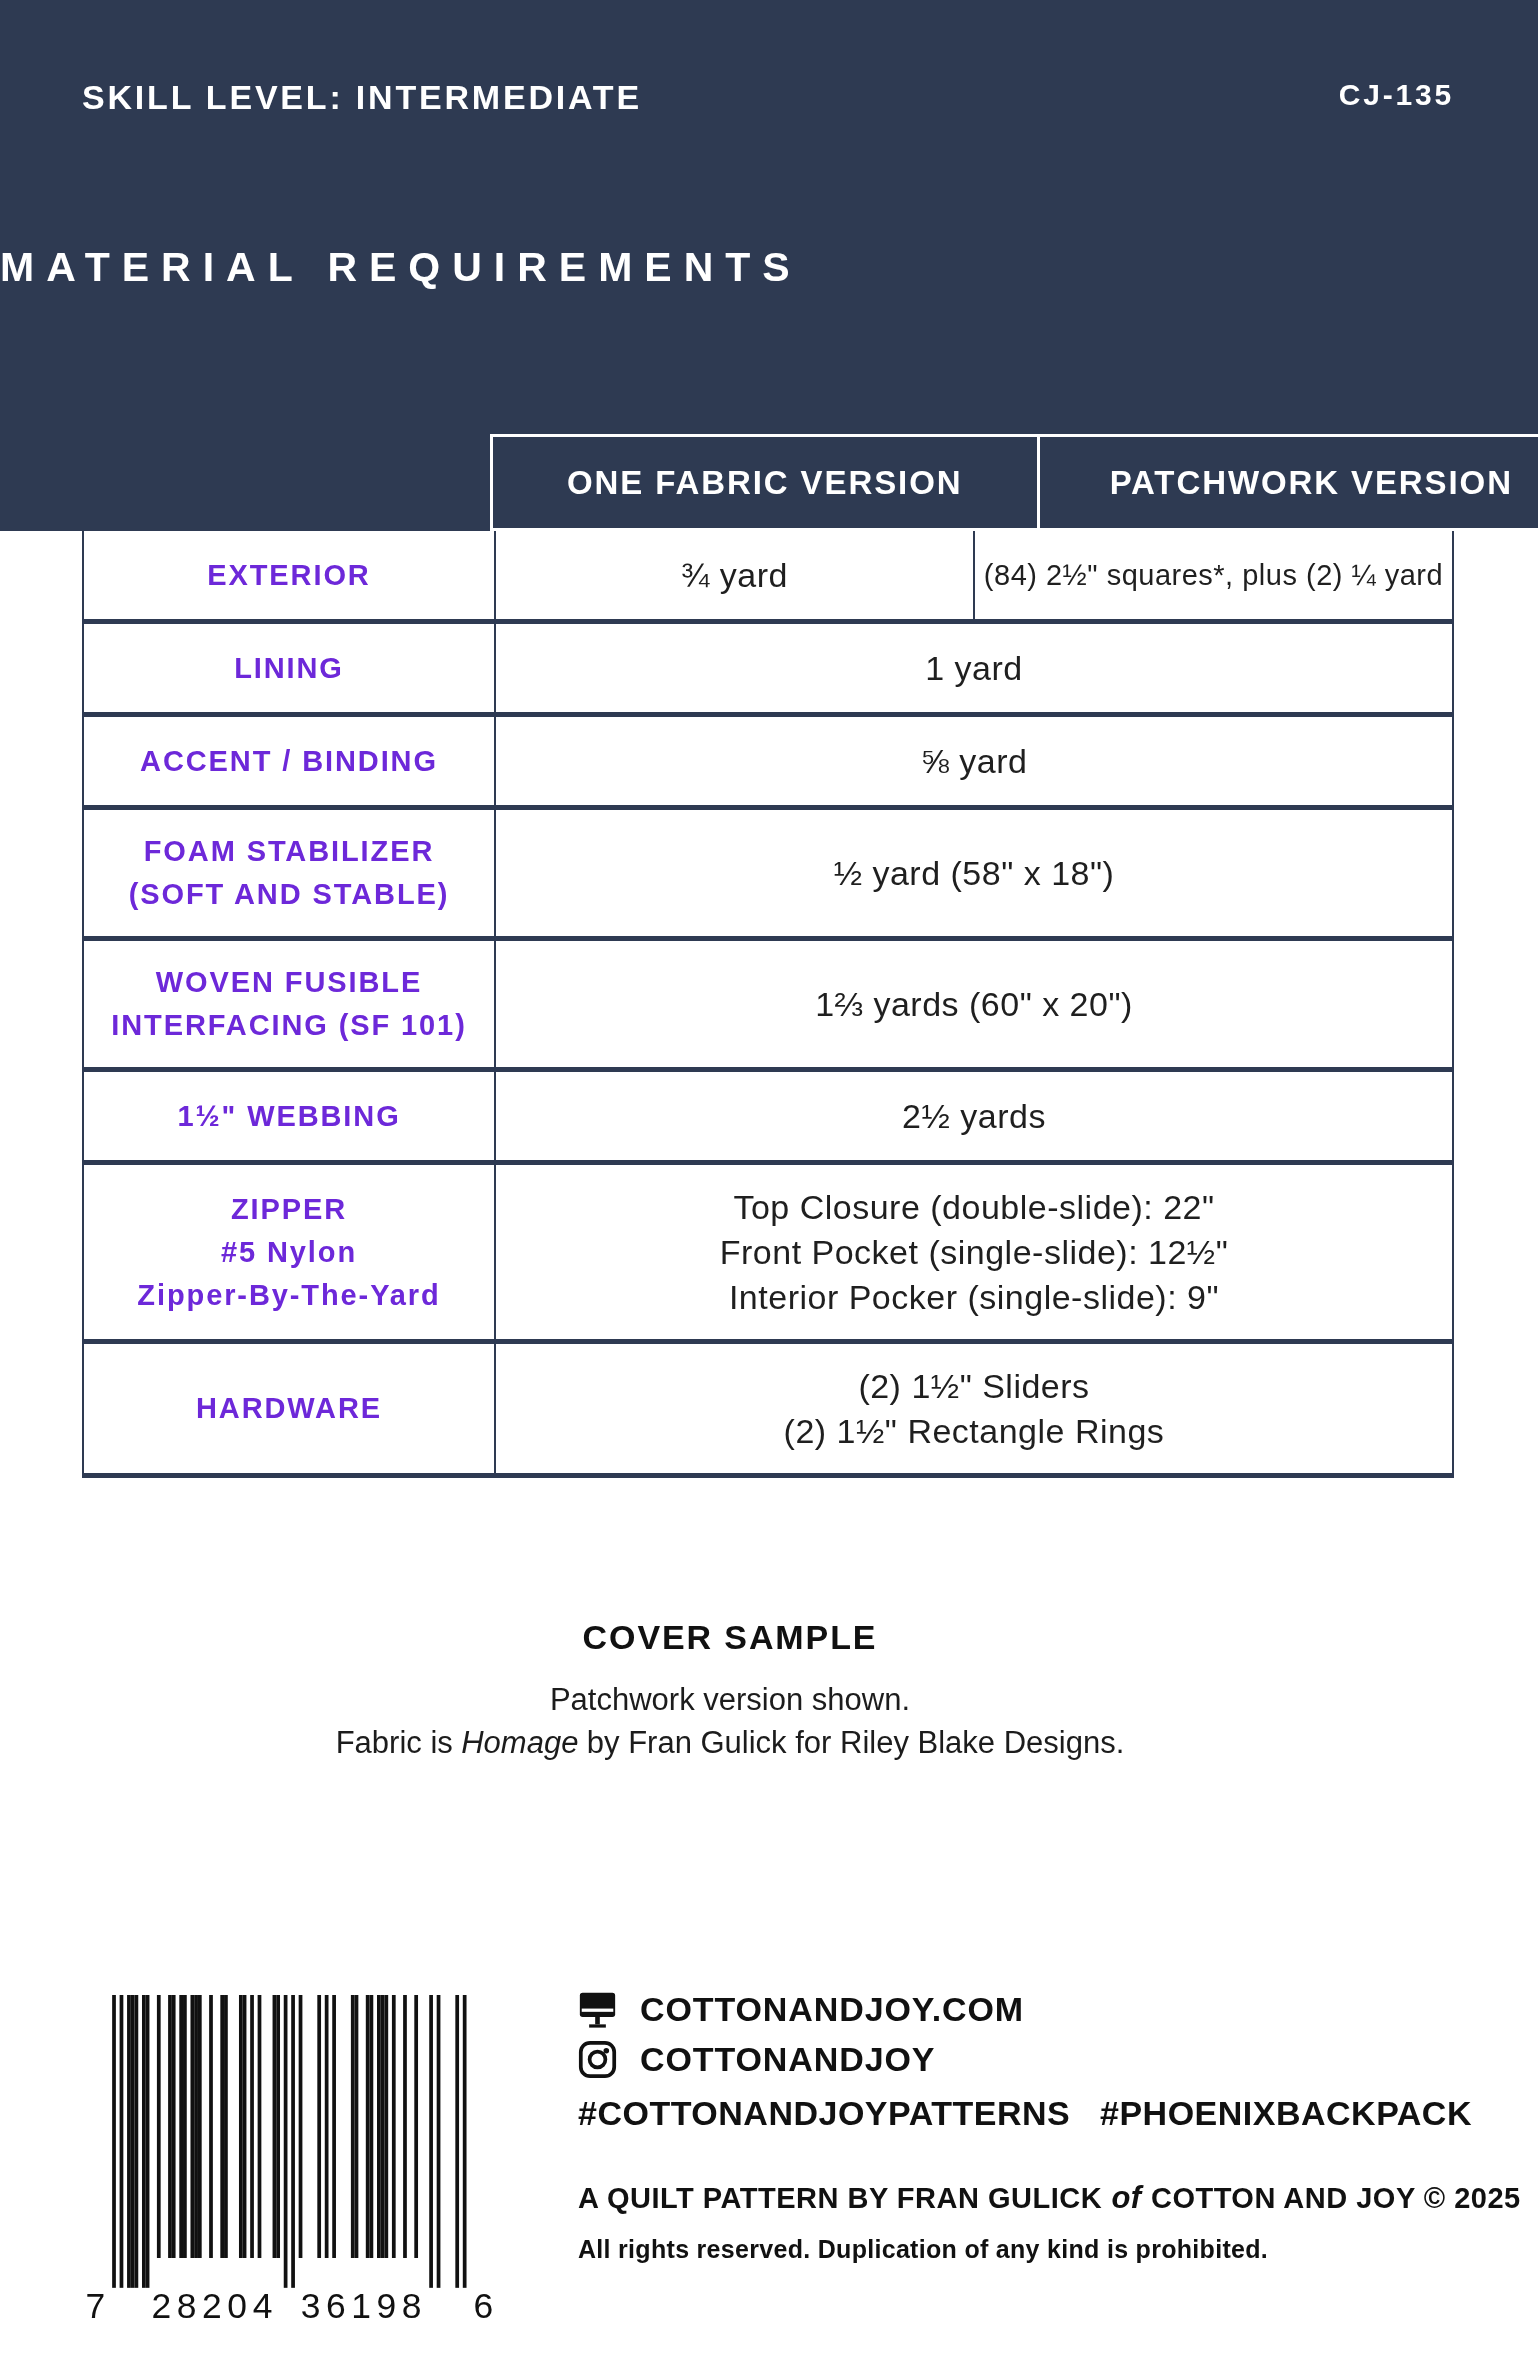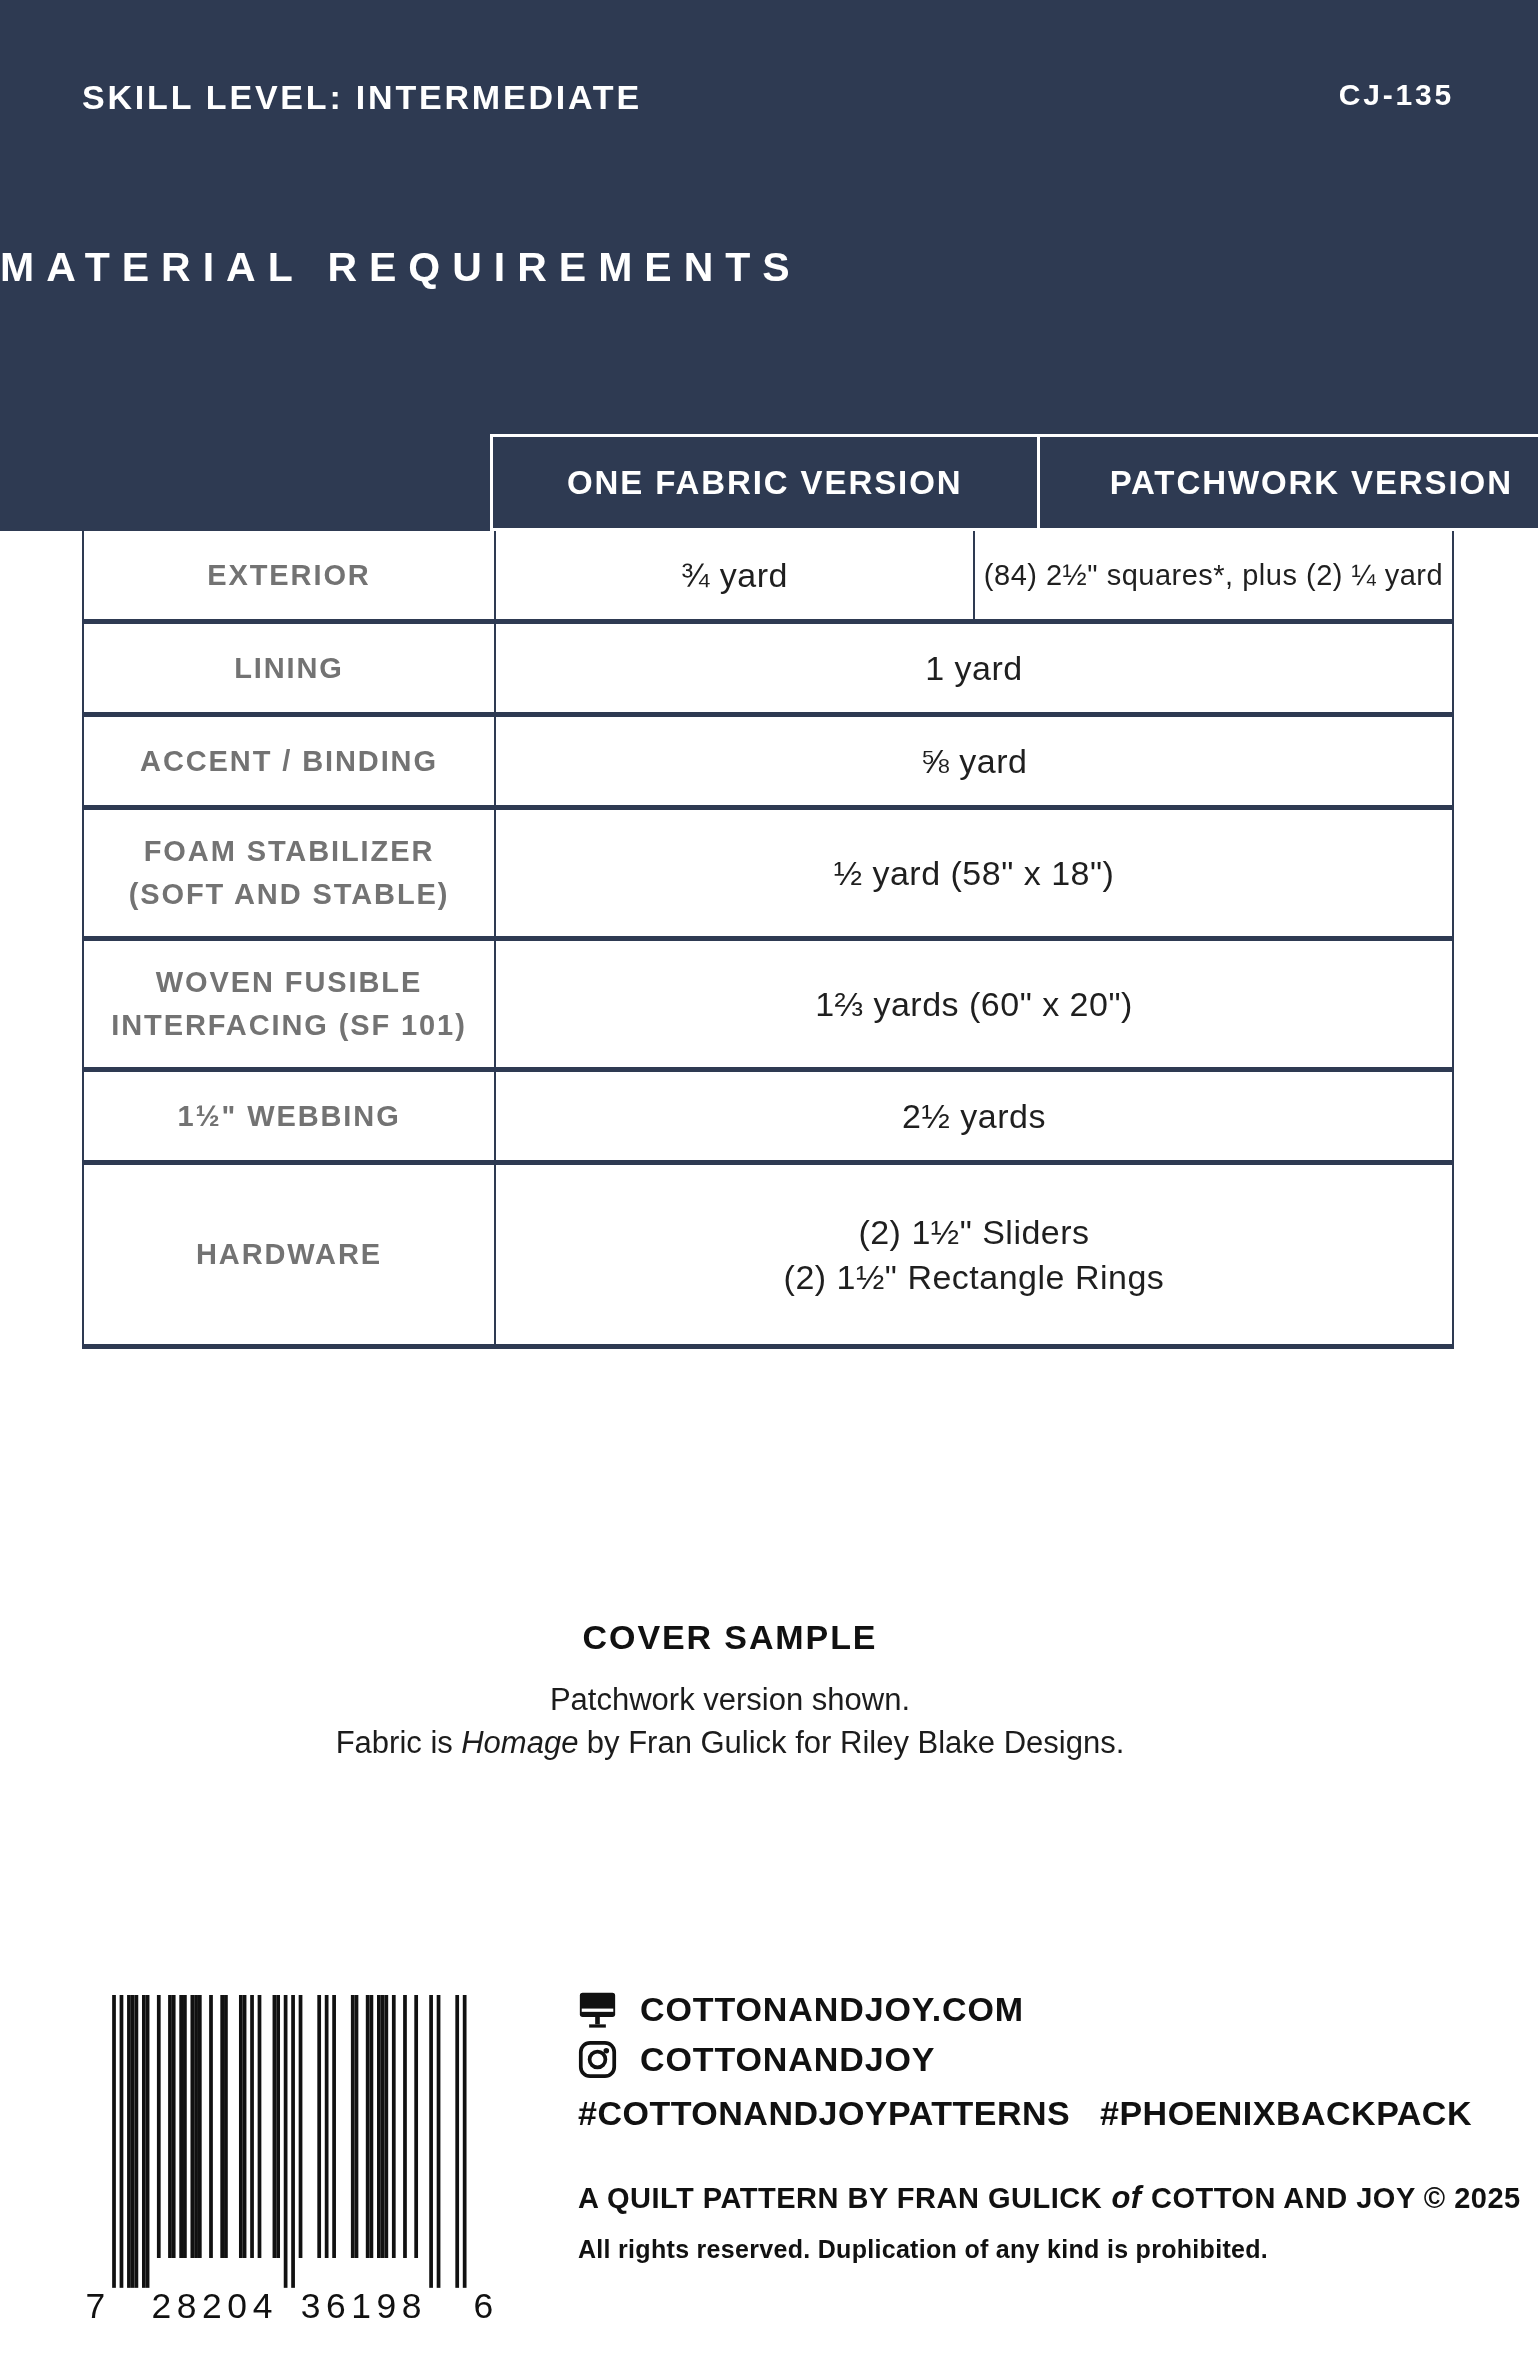--- a/index.html
+++ b/index.html
@@ -42,21 +42,21 @@
   .row{display:flex;box-sizing:border-box;border-bottom:5.6px solid #2e3a52;}
   .row:last-child{border-bottom:none;}
   .row:nth-child(1),.row:nth-child(2),.row:nth-child(3),.row:nth-child(6){height:93px;}
   .row:nth-child(4),.row:nth-child(5){height:131px;}
   .row:nth-child(7){height:179px;}
   .row:nth-child(8){height:129px;}
   .cell-label{
     width:412px;box-sizing:border-box;border-right:2.8px solid #2e3a52;
     display:flex;flex-direction:column;justify-content:center;align-items:center;
     text-align:center;font-weight:bold;font-size:29px;letter-spacing:1.9px;
-    line-height:43px;color:#737373;
+    line-height:43px;color:#6d28d9;
   }
   .cell-value{
     flex:1;display:flex;flex-direction:column;justify-content:center;align-items:center;
     text-align:left;font-size:34px;font-weight:400;letter-spacing:0.5px;
     line-height:45px;color:#1f1f1f;
   }
   .cell-value.split{flex-direction:row;padding:0;align-items:stretch;}
   .half{
     flex:1;display:flex;align-items:center;justify-content:center;box-sizing:border-box;
   }
@@ -176,20 +176,32 @@
 
     <div class="row">
       <div class="cell-label">
         <span class="line">1½" WEBBING</span>
       </div>
       <div class="cell-value">
         <span class="line">2½ yards</span>
       </div>
     </div>
 
+    <div class="row">
+      <div class="cell-label">
+        <span class="line">ZIPPER</span>
+        <span class="line">#5 Nylon</span>
+        <span class="line">Zipper-By-The-Yard</span>
+      </div>
+      <div class="cell-value">
+        <span class="line">Top Closure (double-slide): 22"</span>
+        <span class="line">Front Pocket (single-slide): 12½"</span>
+        <span class="line">Interior Pocker (single-slide): 9"</span>
+      </div>
+    </div>
 
     <div class="row">
       <div class="cell-label">
         <span class="line">HARDWARE</span>
       </div>
       <div class="cell-value">
         <span class="line">(2) 1½" Sliders</span>
         <span class="line">(2) 1½" Rectangle Rings</span>
       </div>
     </div>

